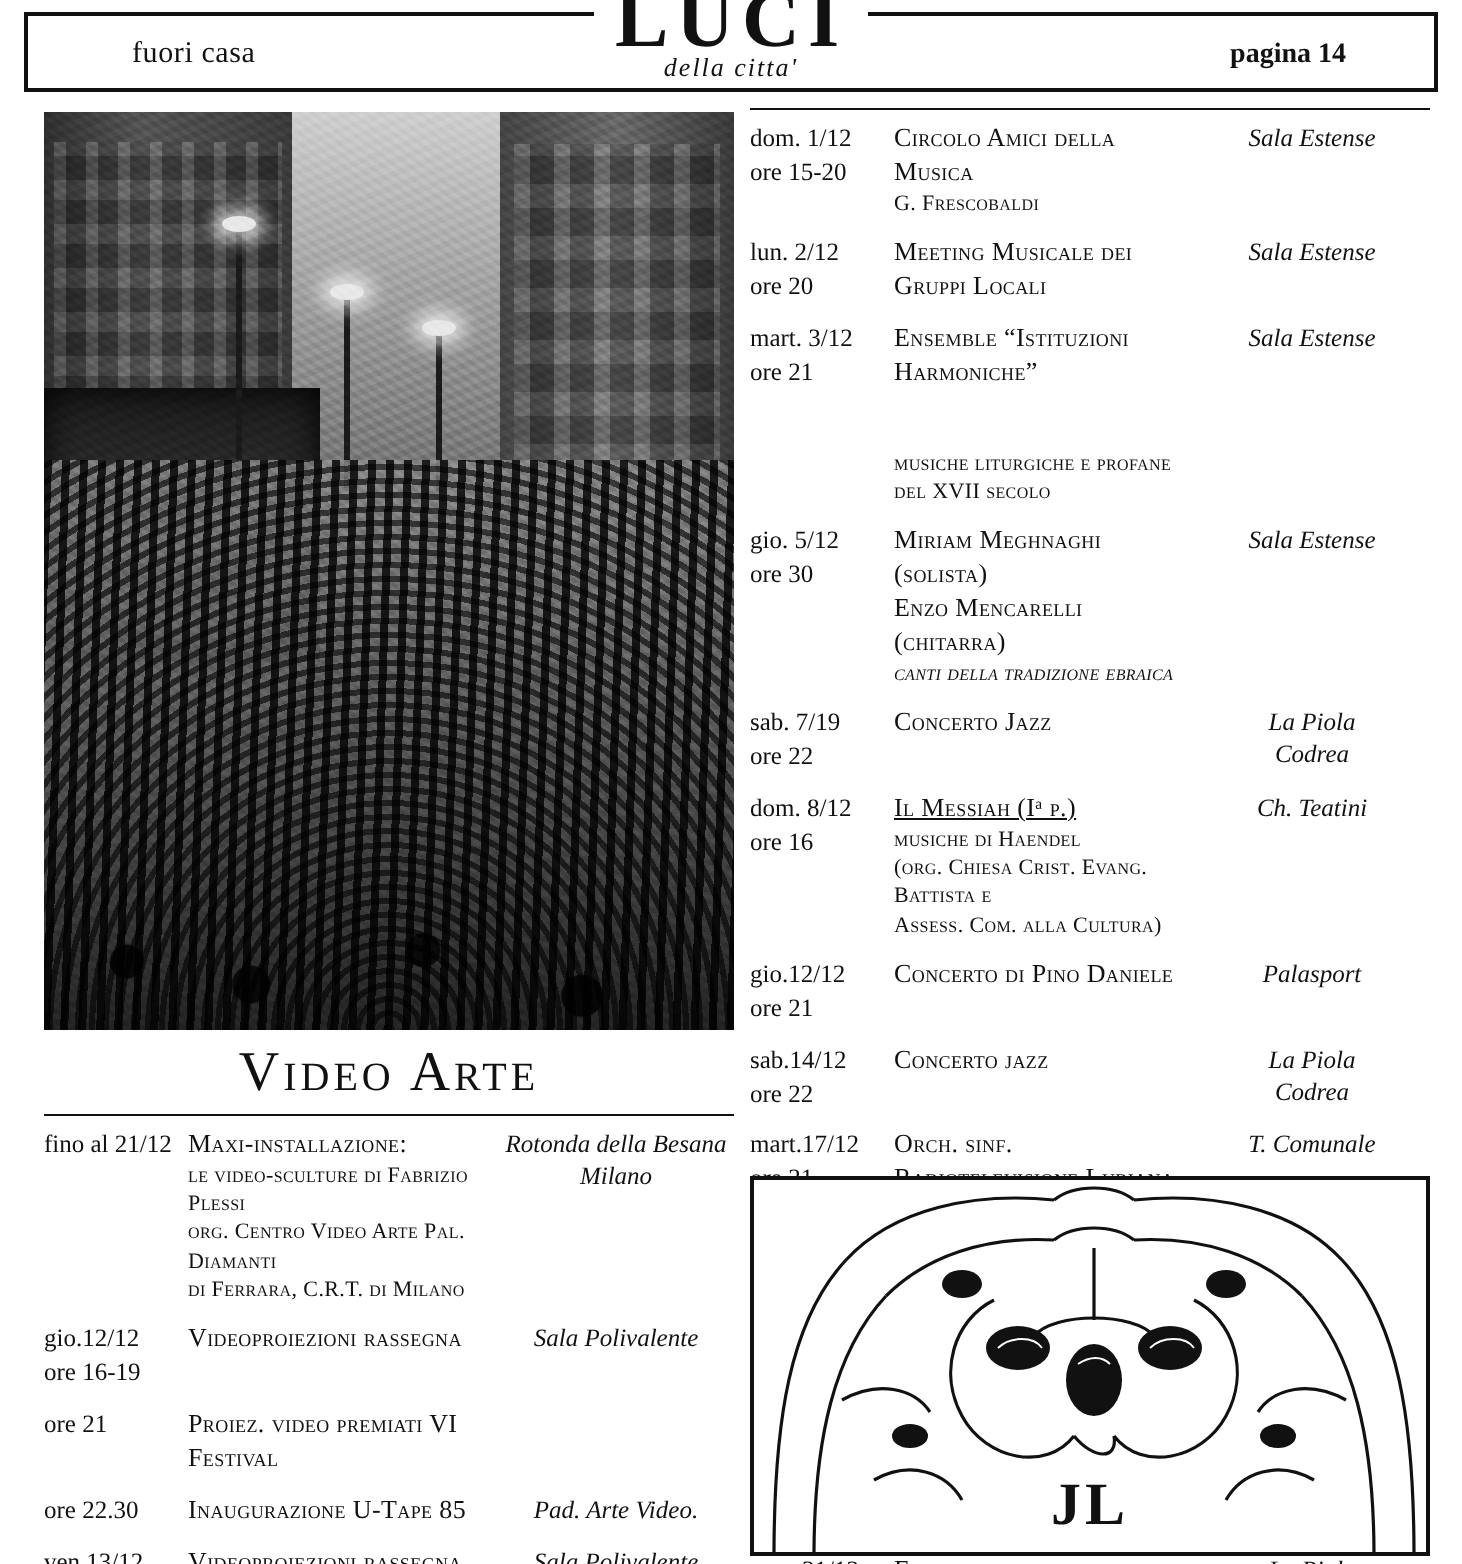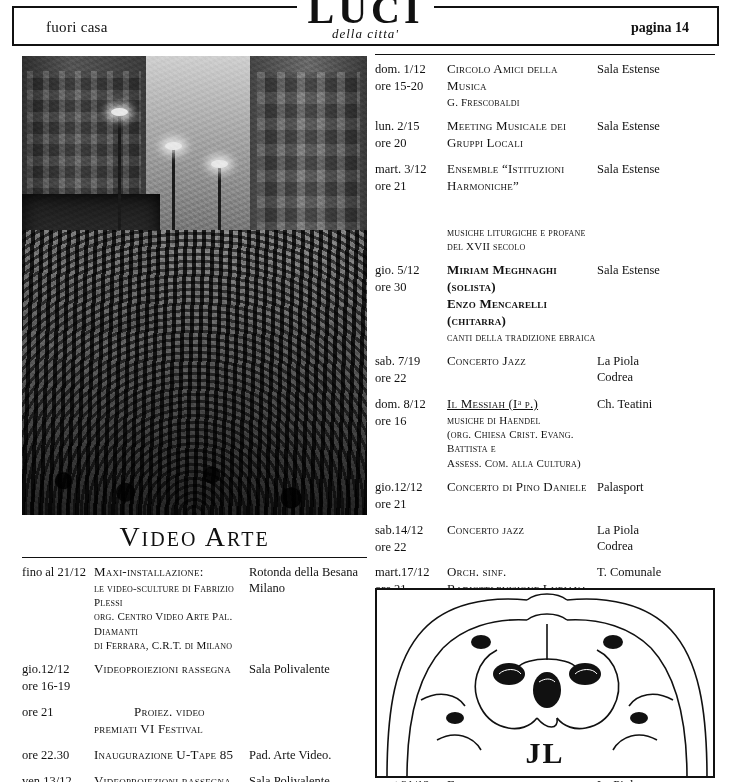--- a/index.html
+++ b/index.html
@@ -17,27 +17,27 @@
   
   #header {
     position: absolute;
     left: 12px; top: 6px;
     width: 707px; height: 40px;
     border: 2px solid #111;
     background: #fff;
   }
   #header-left {
     position: absolute;
-    left: 32px; top: 11px;
+    left: 52px; top: 11px;
     font-size: 15px;
     letter-spacing: .3px;
   }
   #header-right {
     position: absolute;
-    right: 28px; top: 12px;
+    right: 44px; top: 12px;
     font-size: 14px;
     font-weight: bold;
   }
   #masthead {
     position: absolute;
     left: 0; right: 0; top: -10px;
     text-align: center;
     pointer-events: none;
   }
   #masthead .luci {
@@ -160,21 +160,22 @@
     padding-top: 2px;
   }
   td.what {
     font-size: 13px;
     line-height: 1.3;
     padding-top: 1px;
     padding-right: 6px;
   }
   td.where {
     width: 118px;
-    text-align: left;
+    text-align: center;
+    font-style: italic;
     font-size: 12.5px;
     line-height: 1.3;
     white-space: pre-line;
     padding-top: 1px;
   }
   .main-line { font-variant: small-caps; letter-spacing: .2px; }
   .sub-line {
     font-variant: small-caps;
     font-size: 11px;
     letter-spacing: .2px;
@@ -263,21 +264,21 @@
           <td class="when">gio.12/12
 ore 16-19</td>
           <td class="what"><span class="main-line" style="white-space: pre-line;">Videoproiezioni rassegna</span></td>
           <td class="where">Sala Polivalente</td>
         </tr>
         <tr class="spacer-row">
           <td colspan="3"></td>
         </tr>
         <tr>
           <td class="when">ore 21</td>
-          <td class="what"><span class="main-line" style="white-space: pre-line; margin-left: 40px;">Proiez. video premiati VI Festival</span></td>
+          <td class="what"><span class="main-line" style="white-space: pre-line;">Proiez. video premiati VI Festival</span></td>
           <td class="where"></td>
         </tr>
         <tr class="spacer-row">
           <td colspan="3"></td>
         </tr>
         <tr>
           <td class="when">ore 22.30</td>
           <td class="what"><span class="main-line" style="white-space: pre-line;">Inaugurazione U-Tape 85</span></td>
           <td class="where">Pad. Arte Video.</td>
         </tr>
@@ -301,43 +302,43 @@
         <tr>
           <td class="when">dom. 1/12
 ore 15-20</td>
           <td class="what"><span class="main-line" style="white-space: pre-line;">Circolo Amici della Musica</span><span class="sub-line" style="white-space: pre-line;">G. Frescobaldi</span></td>
           <td class="where">Sala Estense</td>
         </tr>
         <tr class="spacer-row">
           <td colspan="3"></td>
         </tr>
         <tr>
-          <td class="when">lun. 2/15
+          <td class="when">lun. 2/12
 ore 20</td>
           <td class="what"><span class="main-line" style="white-space: pre-line;">Meeting Musicale dei Gruppi Locali</span></td>
           <td class="where">Sala Estense</td>
         </tr>
         <tr class="spacer-row">
           <td colspan="3"></td>
         </tr>
         <tr>
           <td class="when">mart. 3/12
 ore 21</td>
           <td class="what"><span class="main-line" style="white-space: pre-line;">Ensemble “Istituzioni Harmoniche”</span><span class="sub-line" style="white-space: pre-line; margin-top: 30px;">musiche liturgiche e profane
 del XVII secolo</span></td>
           <td class="where">Sala Estense</td>
         </tr>
         <tr class="spacer-row">
           <td colspan="3"></td>
         </tr>
         <tr>
           <td class="when">gio. 5/12
 ore 30</td>
-          <td class="what"><span class="main-line" style="white-space: pre-line; font-weight: bold;">Miriam Meghnaghi (solista)
-Enzo Mencarelli (chitarra)</span><span class="sub-line" style="white-space: pre-line;">canti della tradizione ebraica</span></td>
+          <td class="what"><span class="main-line" style="white-space: pre-line;">Miriam Meghnaghi (solista)
+Enzo Mencarelli (chitarra)</span><span class="sub-line" style="white-space: pre-line; font-style: italic;">canti della tradizione ebraica</span></td>
           <td class="where">Sala Estense</td>
         </tr>
         <tr class="spacer-row">
           <td colspan="3"></td>
         </tr>
         <tr>
           <td class="when">sab. 7/19
 ore 22</td>
           <td class="what"><span class="main-line" style="white-space: pre-line;">Concerto Jazz</span></td>
           <td class="where">La Piola

